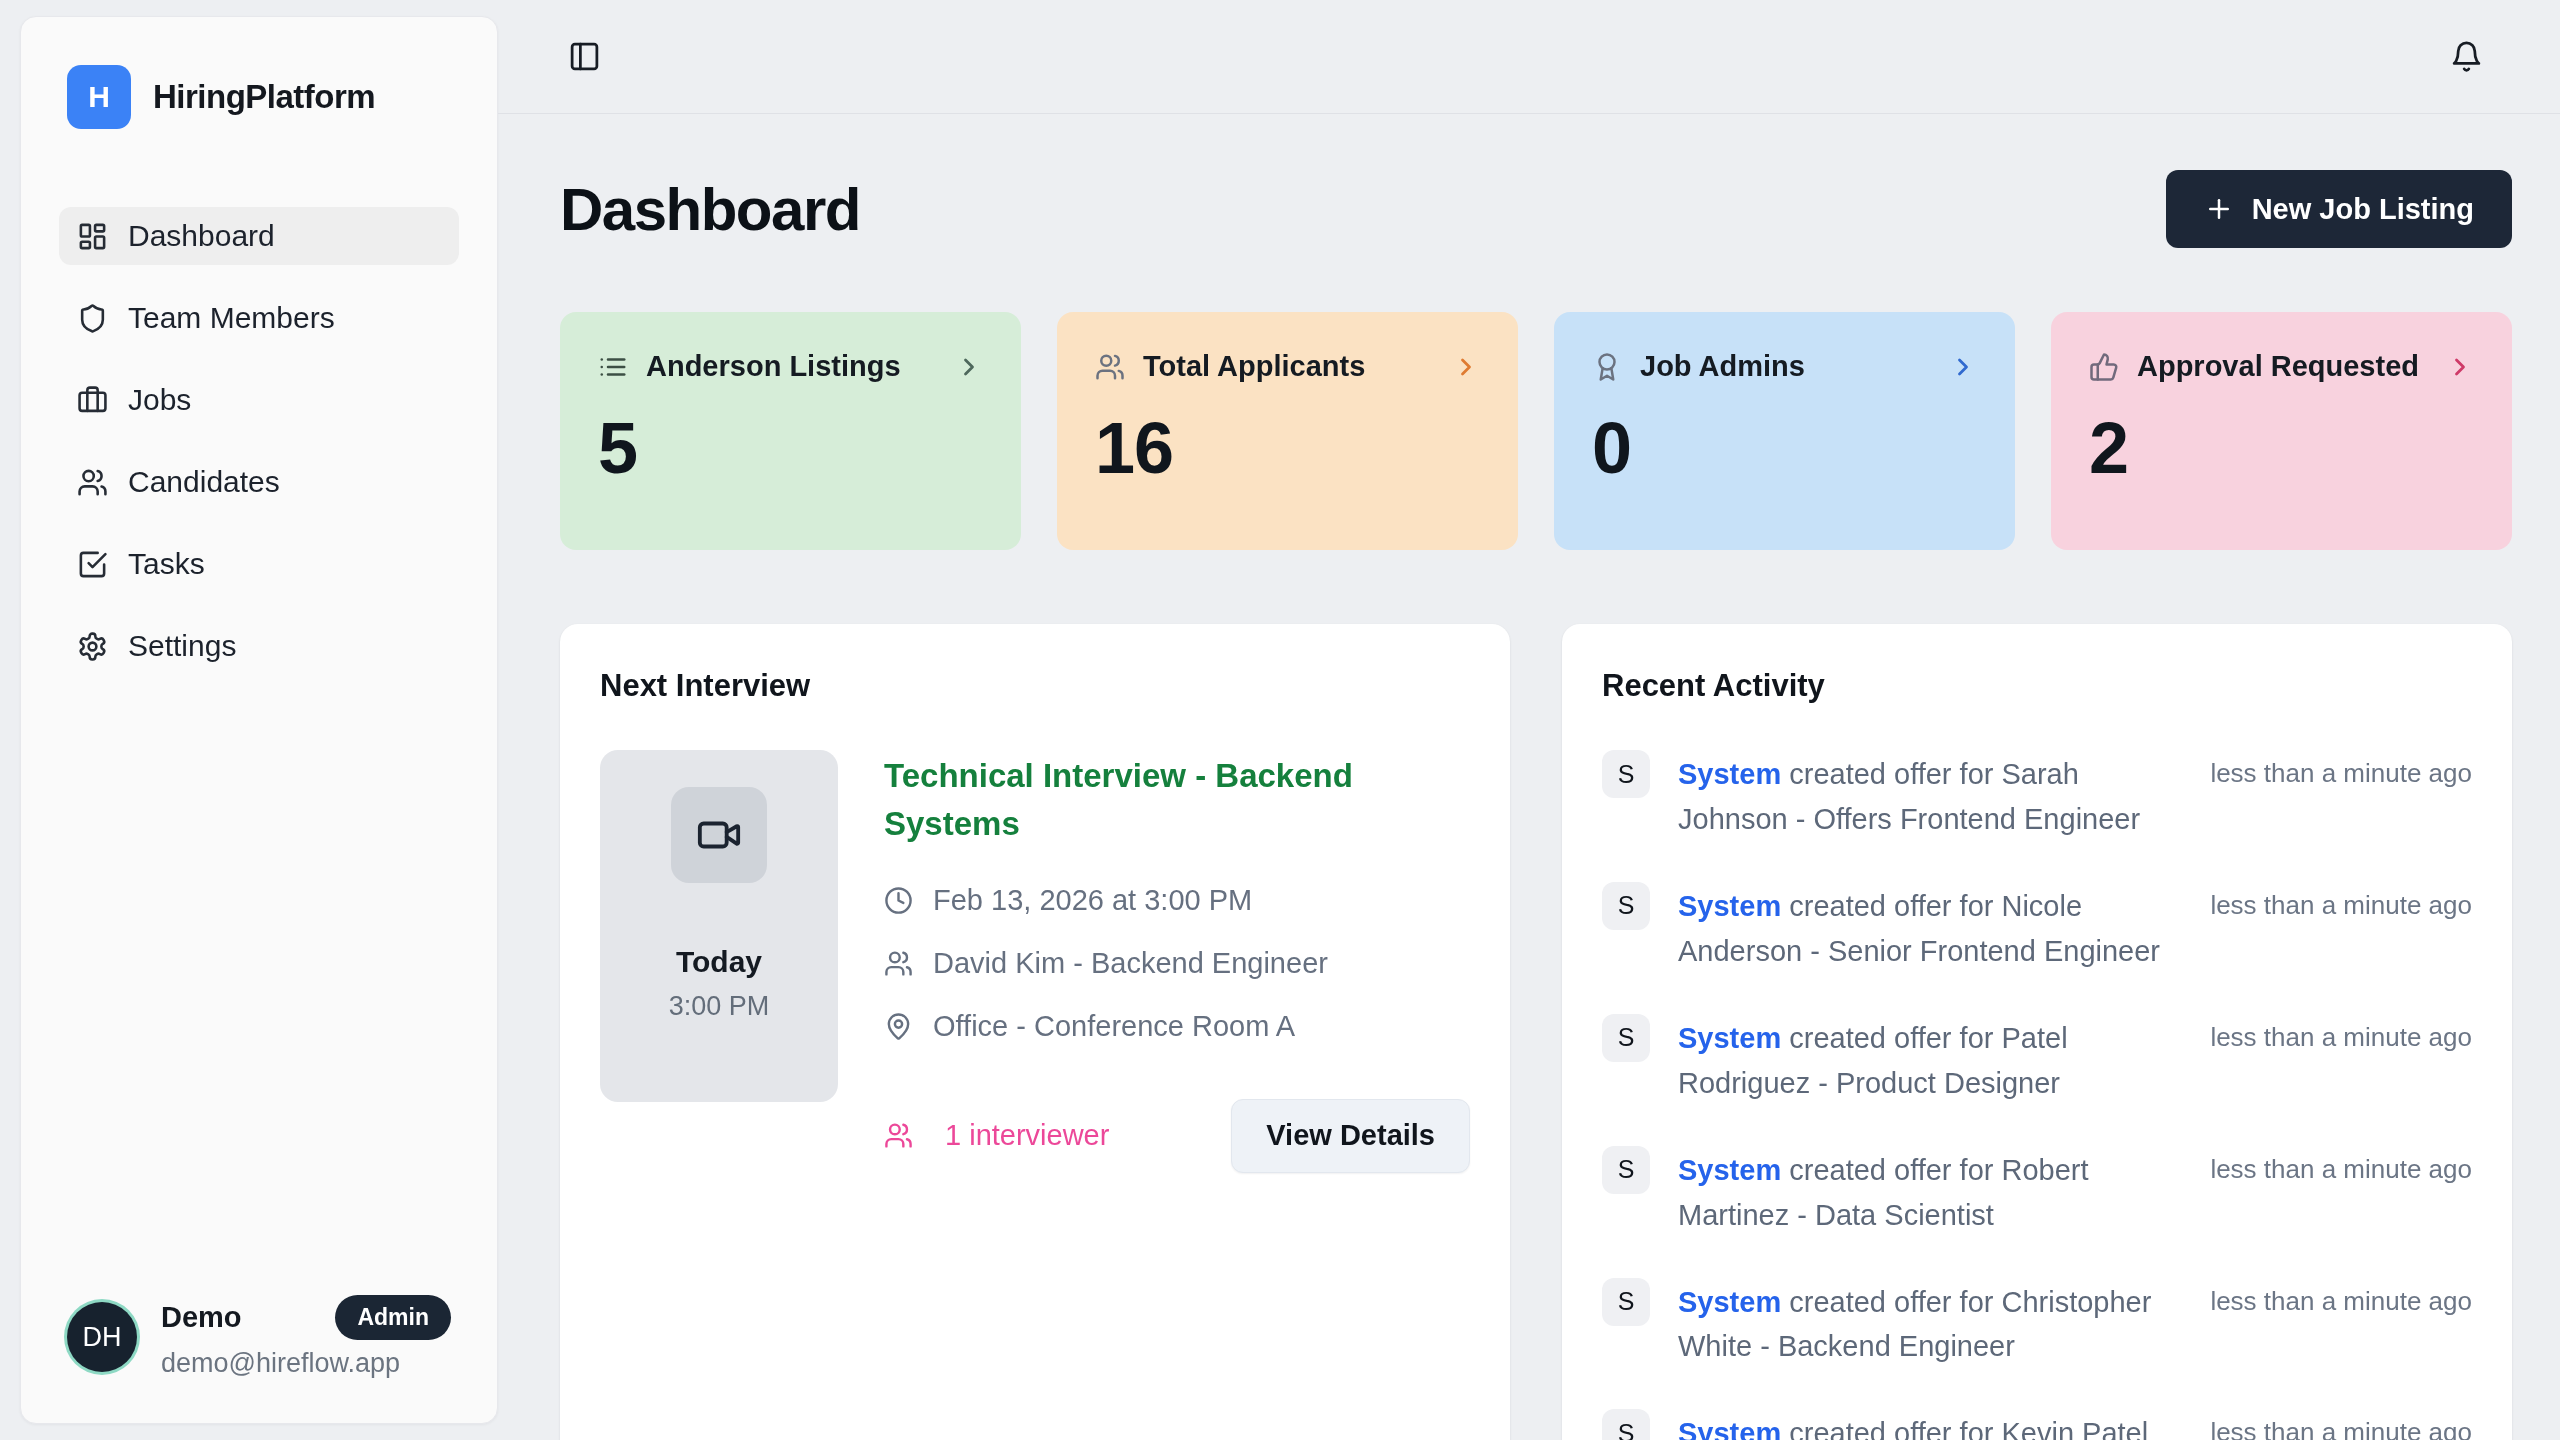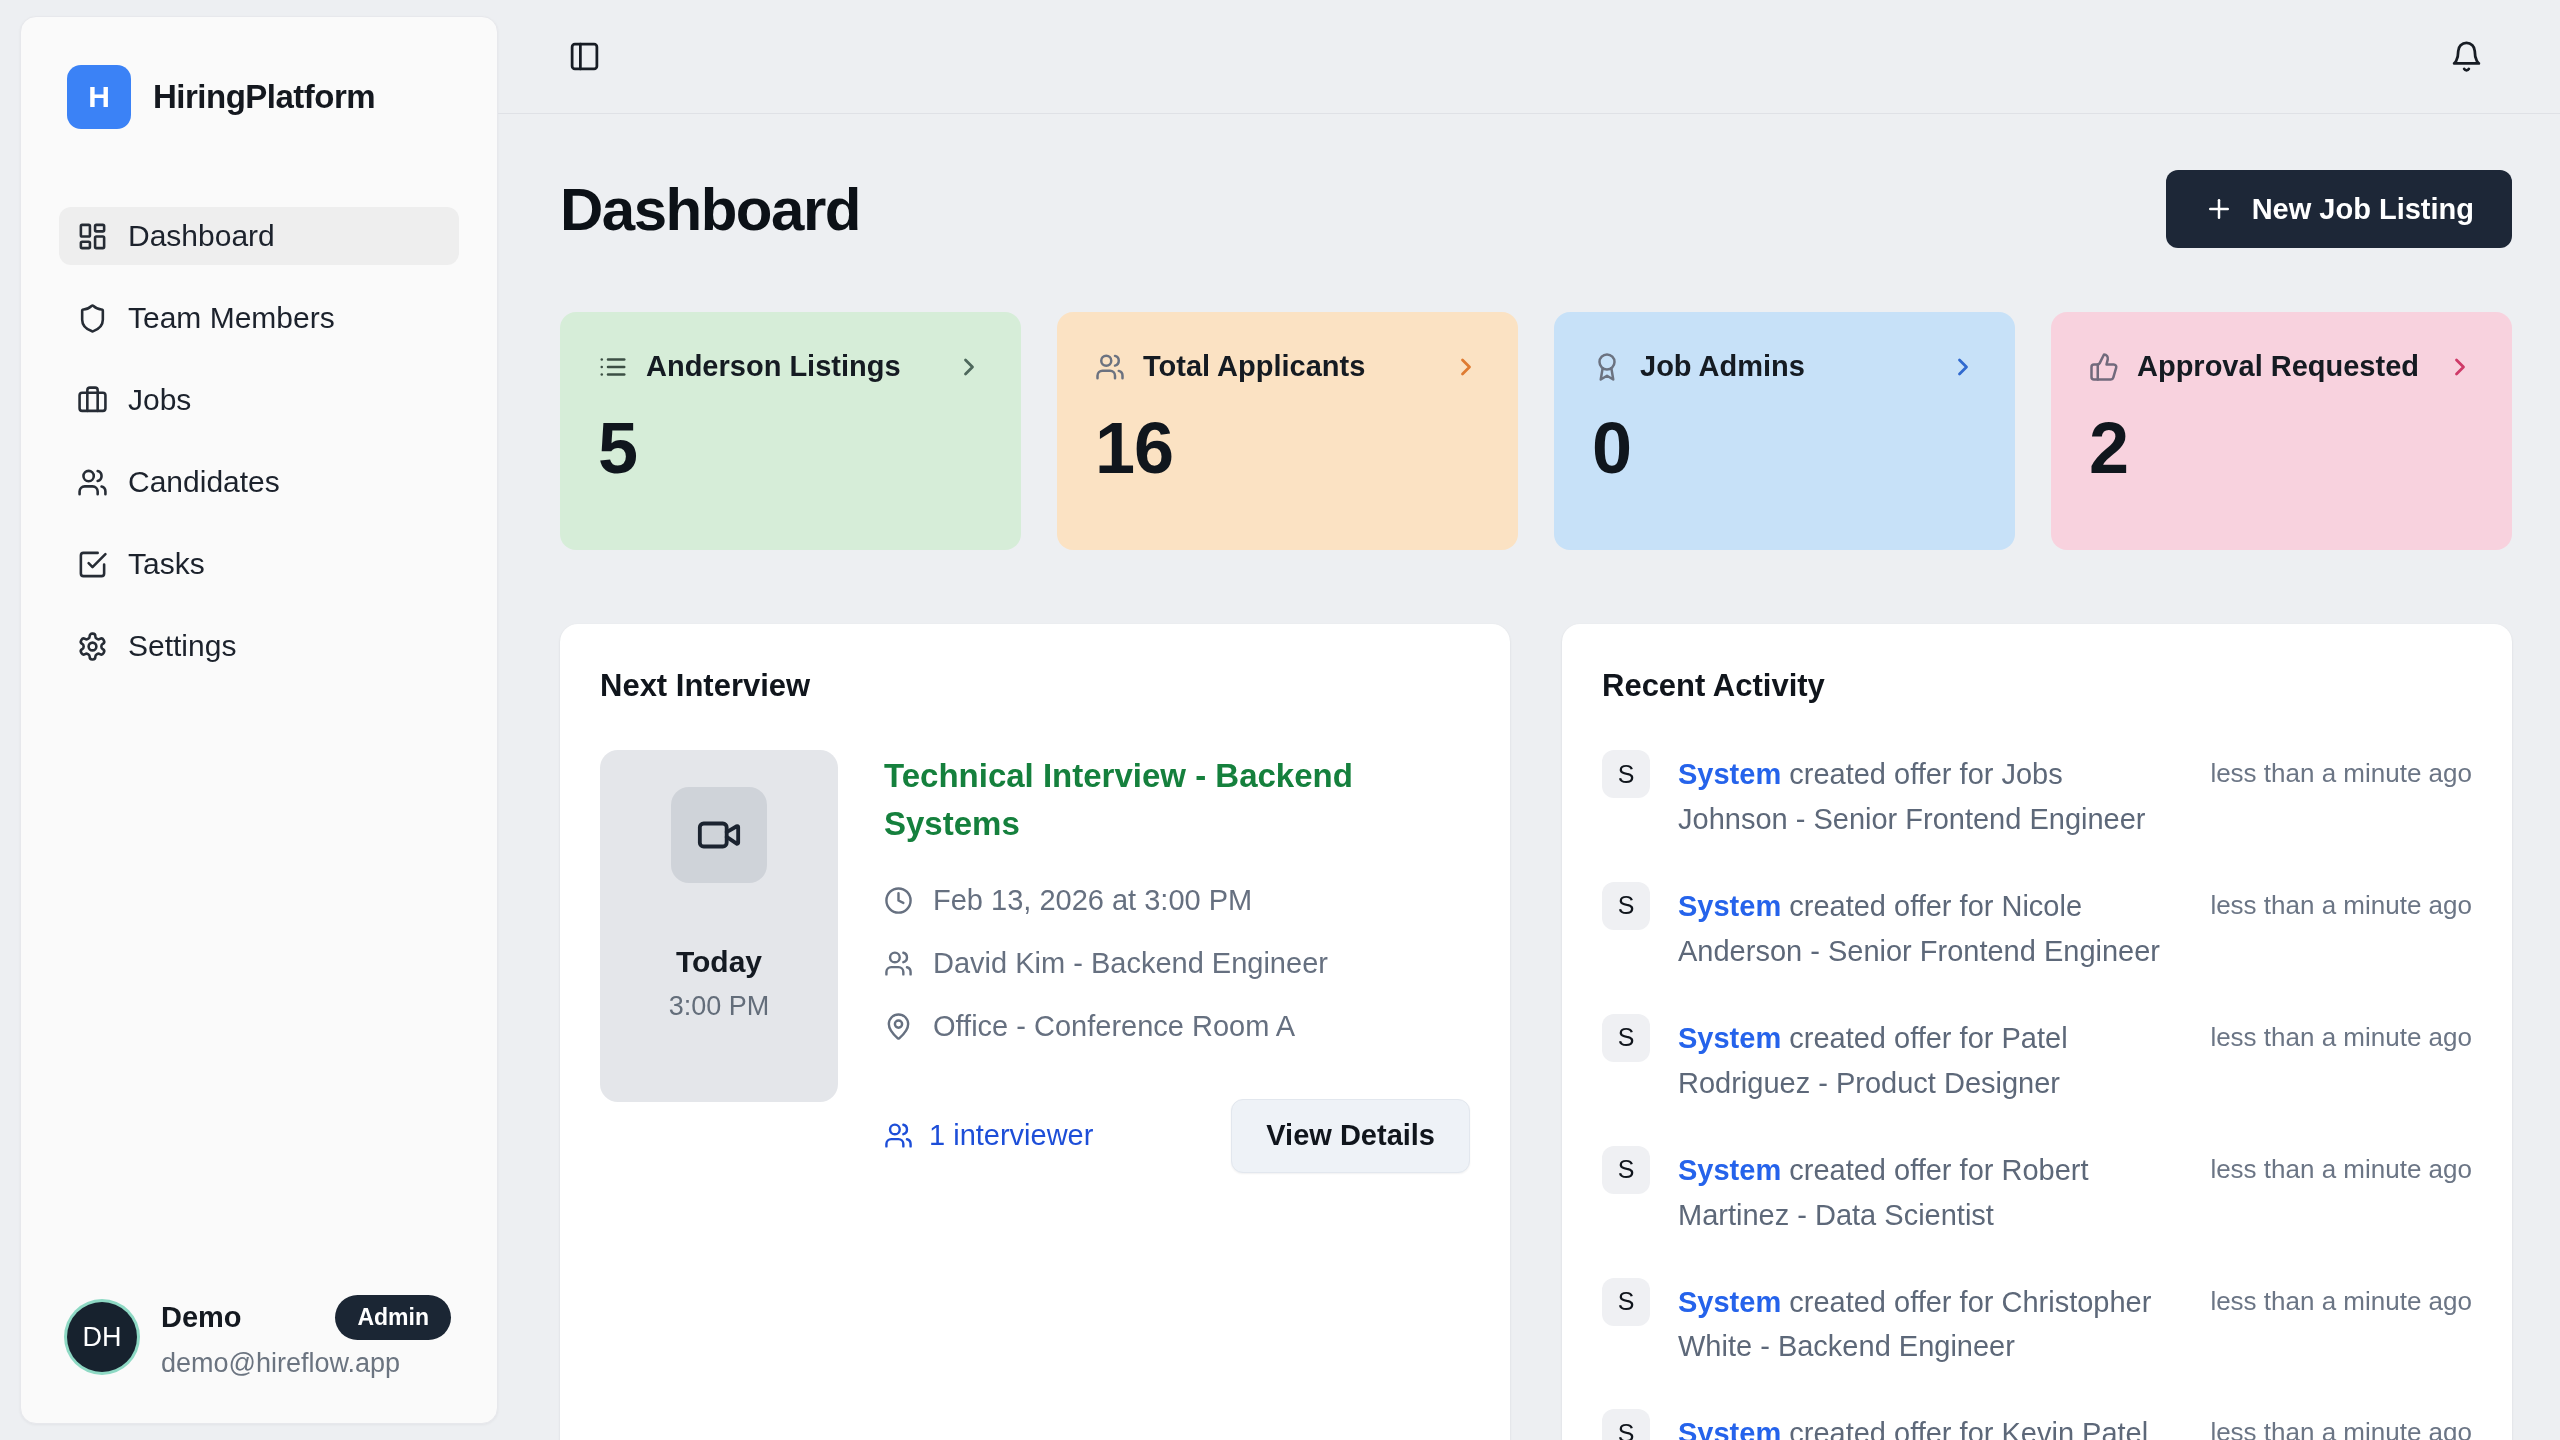--- a/index.html
+++ b/index.html
@@ -119,21 +119,21 @@
     margin-bottom: 62px;
   }
   .iv-badge .icon { width: 46px; height: 46px; }
   .iv-day { font-size: 30px; font-weight: 600; color: #141a22; }
   .iv-time { font-size: 27px; color: #636d7a; margin-top: 12px; }
   .iv-details { flex: 1; display: flex; flex-direction: column; }
   .iv-title { font-size: 33px; font-weight: 700; line-height: 1.45; color: #15803d; max-width: 560px; margin: 2px 0 36px; }
   .iv-meta { display: flex; align-items: center; gap: 20px; font-size: 29px; color: #667080; margin-bottom: 30px; }
   .iv-meta .icon { width: 29px; height: 29px; flex: none; }
   .iv-bottom { display: flex; align-items: center; margin-top: 26px; }
-  .iv-bottom .iv-meta-inline { display: flex; align-items: center; gap: 16px; font-size: 29px; color: #1d4ed8; }
+  .iv-bottom .iv-meta-inline { display: flex; align-items: center; gap: 32px; font-size: 29px; color: #ec4899; }
   .iv-bottom .icon { width: 29px; height: 29px; }
   .ghost-btn {
     margin-left: auto; background: #eef2f7; border: 1px solid #e2e7ee; border-radius: 12px;
     height: 74px; padding: 0 34px; font-size: 29px; font-weight: 600; color: #10151c;
     cursor: pointer; font-family: inherit; box-shadow: 0 1px 2px rgba(16,24,40,.06);
   }
 
   
   .act-list { display: flex; flex-direction: column; gap: 40px; margin-top: 2px; }
   .act-item { display: flex; align-items: flex-start; gap: 28px; }
@@ -427,21 +427,21 @@
         </section>
 
         <section class="card">
           <h3 class="section-title">Recent Activity</h3>
           <div class="act-list">
 
               <div class="act-item">
                 <div class="act-avatar">S</div>
                 <div class="act-text">
                   <span class="act-actor">System</span>
-                  <span>created offer for Jobs Johnson - Senior Frontend Engineer</span>
+                  <span>created offer for Sarah Johnson - Offers Frontend Engineer</span>
                 </div>
                 <div class="act-time">less than a minute ago</div>
               </div>
 
               <div class="act-item">
                 <div class="act-avatar">S</div>
                 <div class="act-text">
                   <span class="act-actor">System</span>
                   <span>created offer for Nicole Anderson - Senior Frontend Engineer</span>
                 </div>

